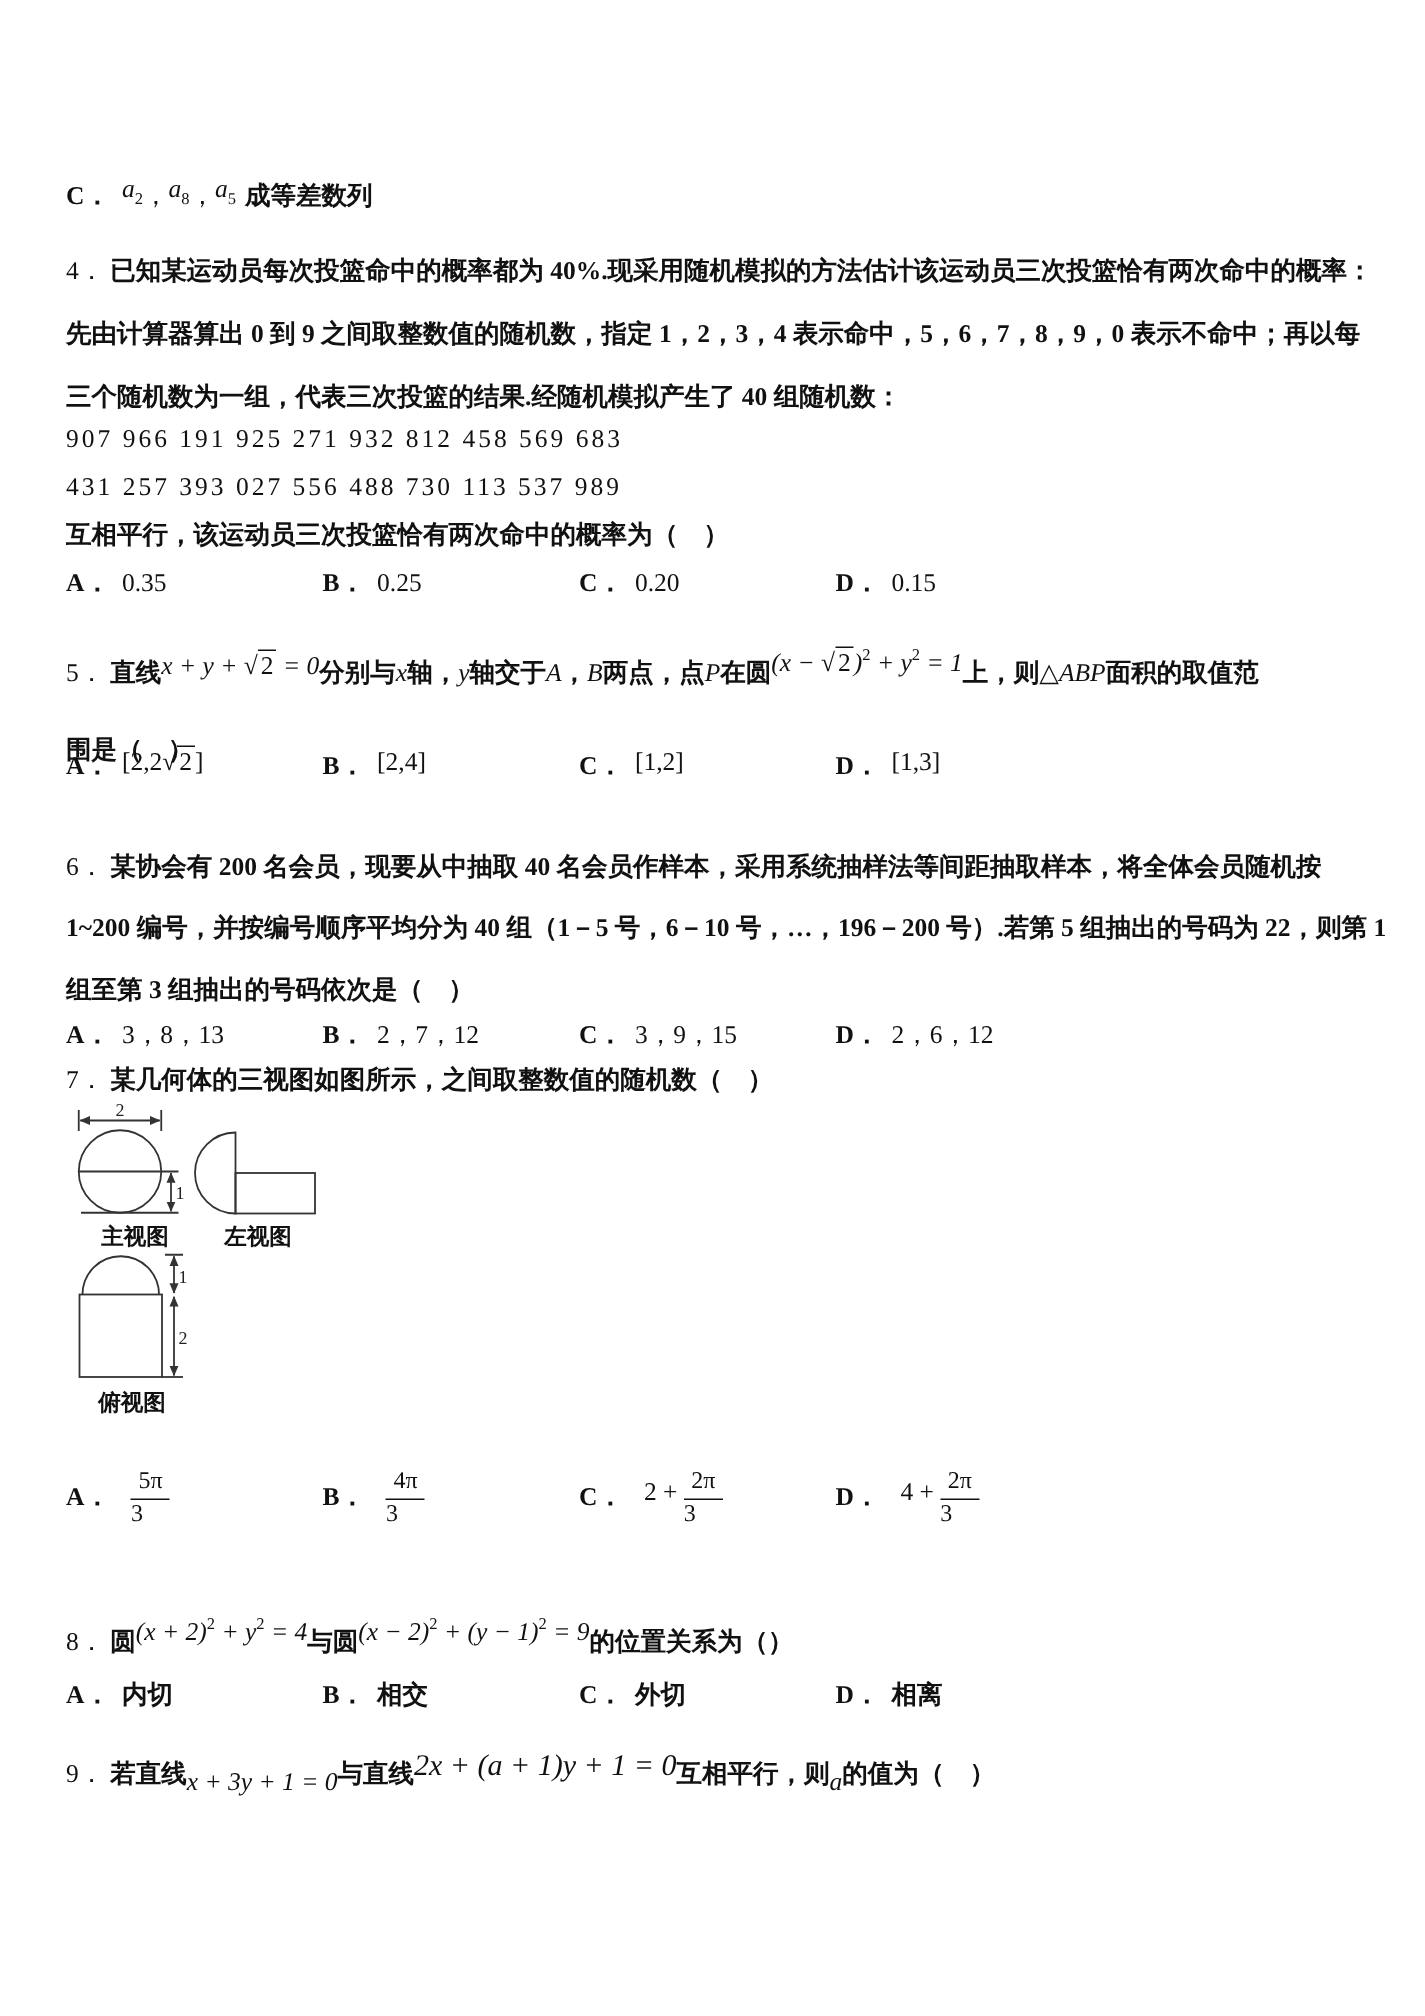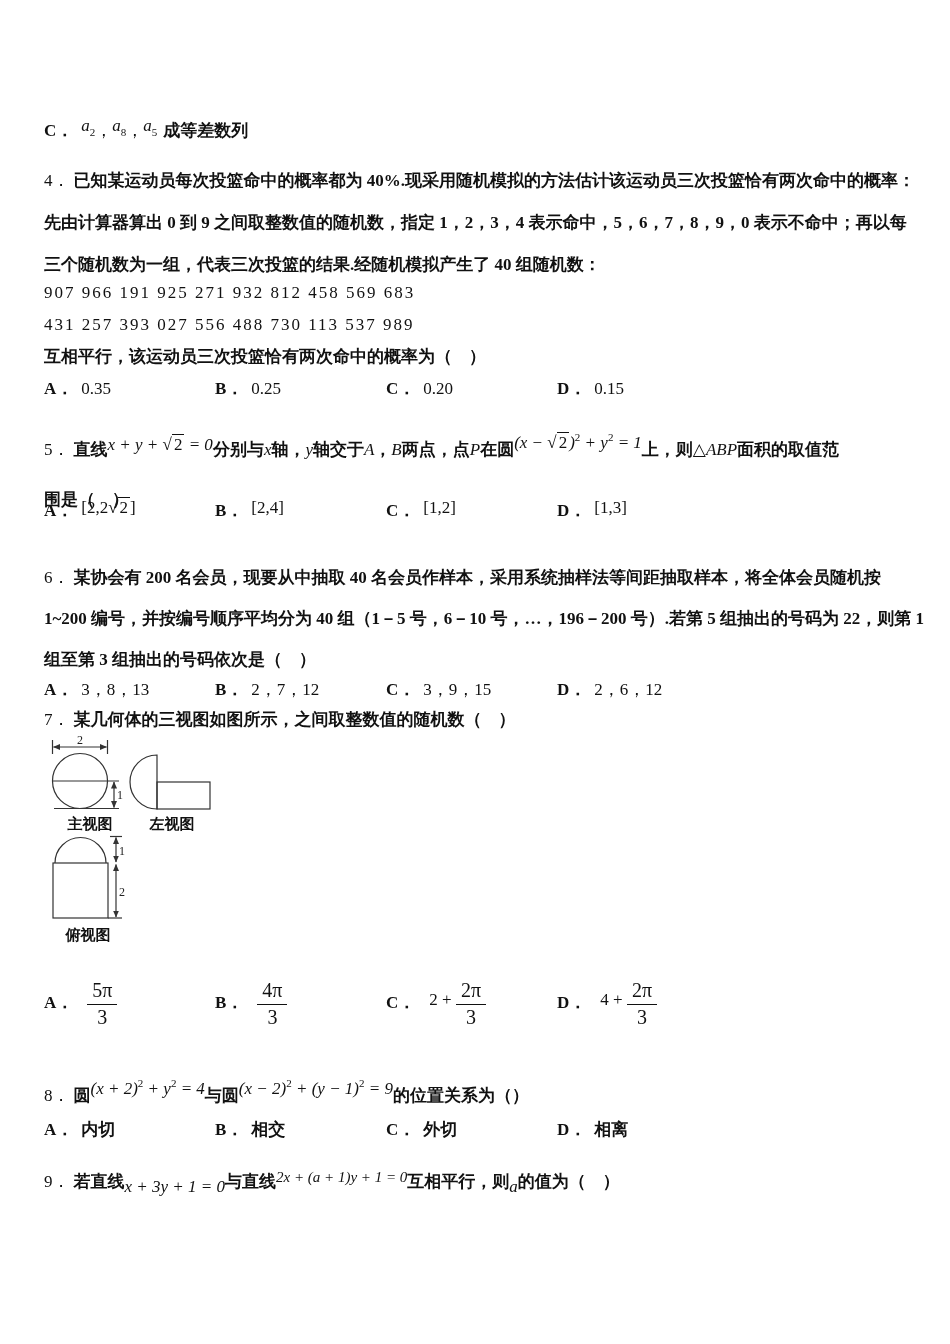--- a/index.html
+++ b/index.html
@@ -17,21 +17,21 @@
   .up{font-style:normal}
   .mh{vertical-align:5px}
   .mh2{vertical-align:7px}
   .ml{vertical-align:-5px}
   .sub{font-size:11px;font-style:normal;vertical-align:-5px}
   .sup{font-size:11px;font-style:normal;vertical-align:7px}
   .sqrt{white-space:nowrap}
   .sqrt .rad{font-style:normal}
   .sqrt .rc{border-top:1.3px solid #111;padding:0 2px;font-style:normal}
   .mval{font-style:normal;font-weight:400;vertical-align:3px}
-  .frac{display:inline-block;vertical-align:middle;text-align:center;line-height:1.25;font-size:20px;font-style:normal;font-weight:400}
+  .frac{display:inline-block;vertical-align:middle;text-align:left;line-height:1.25;font-size:16px;font-style:normal;font-weight:400}
   .frac .fn{display:block;border-bottom:1.3px solid #111;padding:0 5px 1px}
   .frac .fd{display:block}
   .fr .olab{margin-right:14px}
   .nums{letter-spacing:2px;font-weight:400}
   svg text{font-family:"Liberation Serif","DejaVu Serif",serif}
 </style>
 </head>
 <body>
 
 <div class="orow" style="top:114px">
@@ -121,13 +121,13 @@
 </div>
 
 <div class="line" style="top:1071px"><span class="qno">8．</span><span class="cn">圆</span><span class="math mh2"><span>(x + 2)</span><span class="sup">2</span><span> + y</span><span class="sup">2</span><span> = 4</span></span><span class="cn">与圆</span><span class="math mh2"><span>(x − 2)</span><span class="sup">2</span><span> + (y − 1)</span><span class="sup">2</span><span> = 9</span></span><span class="cn">的位置关系为（）</span></div>
 <div class="orow" style="top:1118px">
   <span class="o"><span class="olab">A．</span><span class="cn">内切</span></span>
   <span class="o"><span class="olab">B．</span><span class="cn">相交</span></span>
   <span class="o"><span class="olab">C．</span><span class="cn">外切</span></span>
   <span class="o"><span class="olab">D．</span><span class="cn">相离</span></span>
 </div>
 
-<div class="line" style="top:1165px"><span class="qno">9．</span><span class="cn">若直线</span><span class="math ml">x + 3y + 1 = 0</span><span class="cn">与直线</span><span class="math mh" style="font-size:15px">2x + (a + 1)y + 1 = 0</span><span class="cn">互相平行，则</span><span class="math ml">a</span><span class="cn">的值为（　）</span></div>
+<div class="line" style="top:1165px"><span class="qno">9．</span><span class="cn">若直线</span><span class="math ml">x + 3y + 1 = 0</span><span class="cn">与直线</span><span class="math mh" style="font-size:20px">2x + (a + 1)y + 1 = 0</span><span class="cn">互相平行，则</span><span class="math ml">a</span><span class="cn">的值为（　）</span></div>
 
 </body></html>

